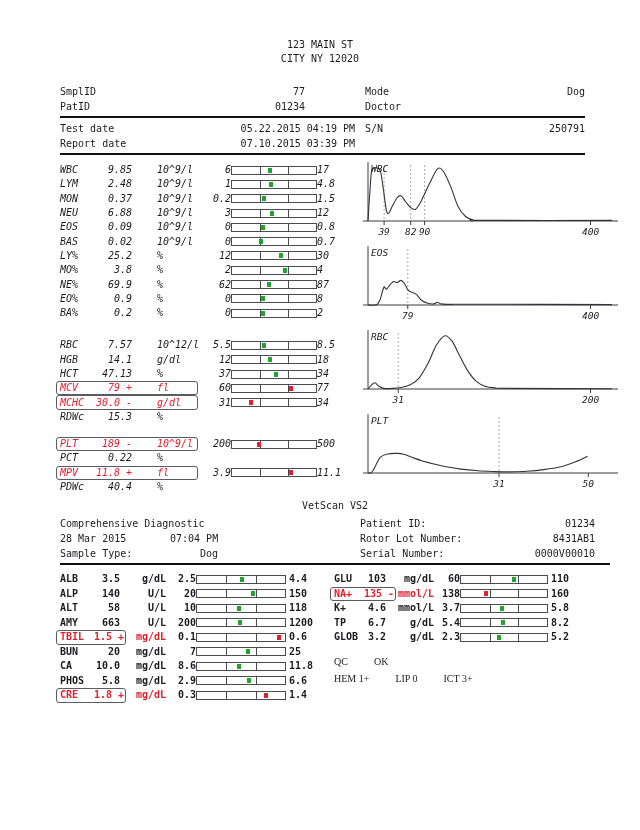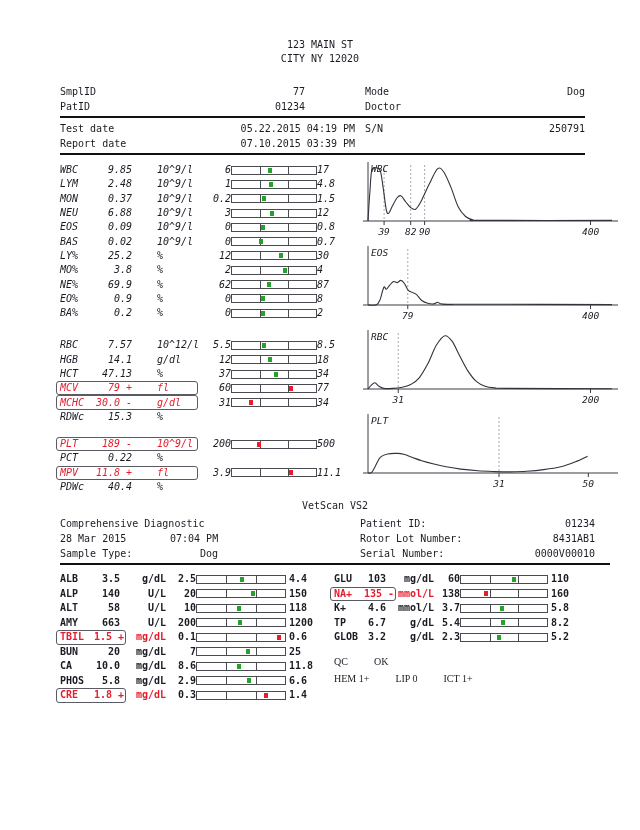--- a/index.html
+++ b/index.html
@@ -630,20 +630,20 @@
             </div>
           </div>
         <div class="qc">
           <div class="r1">
             <span class="c1">QC</span>
             <span>OK</span>
           </div>
           <div class="r2">
               <span>HEM 1+</span>
               <span>LIP 0</span>
-              <span>ICT 1+</span>
+              <span>ICT 3+</span>
             </div>
         </div>
       </div>
     </div>
   </div>
 
 </div>
 
 </body></html>

